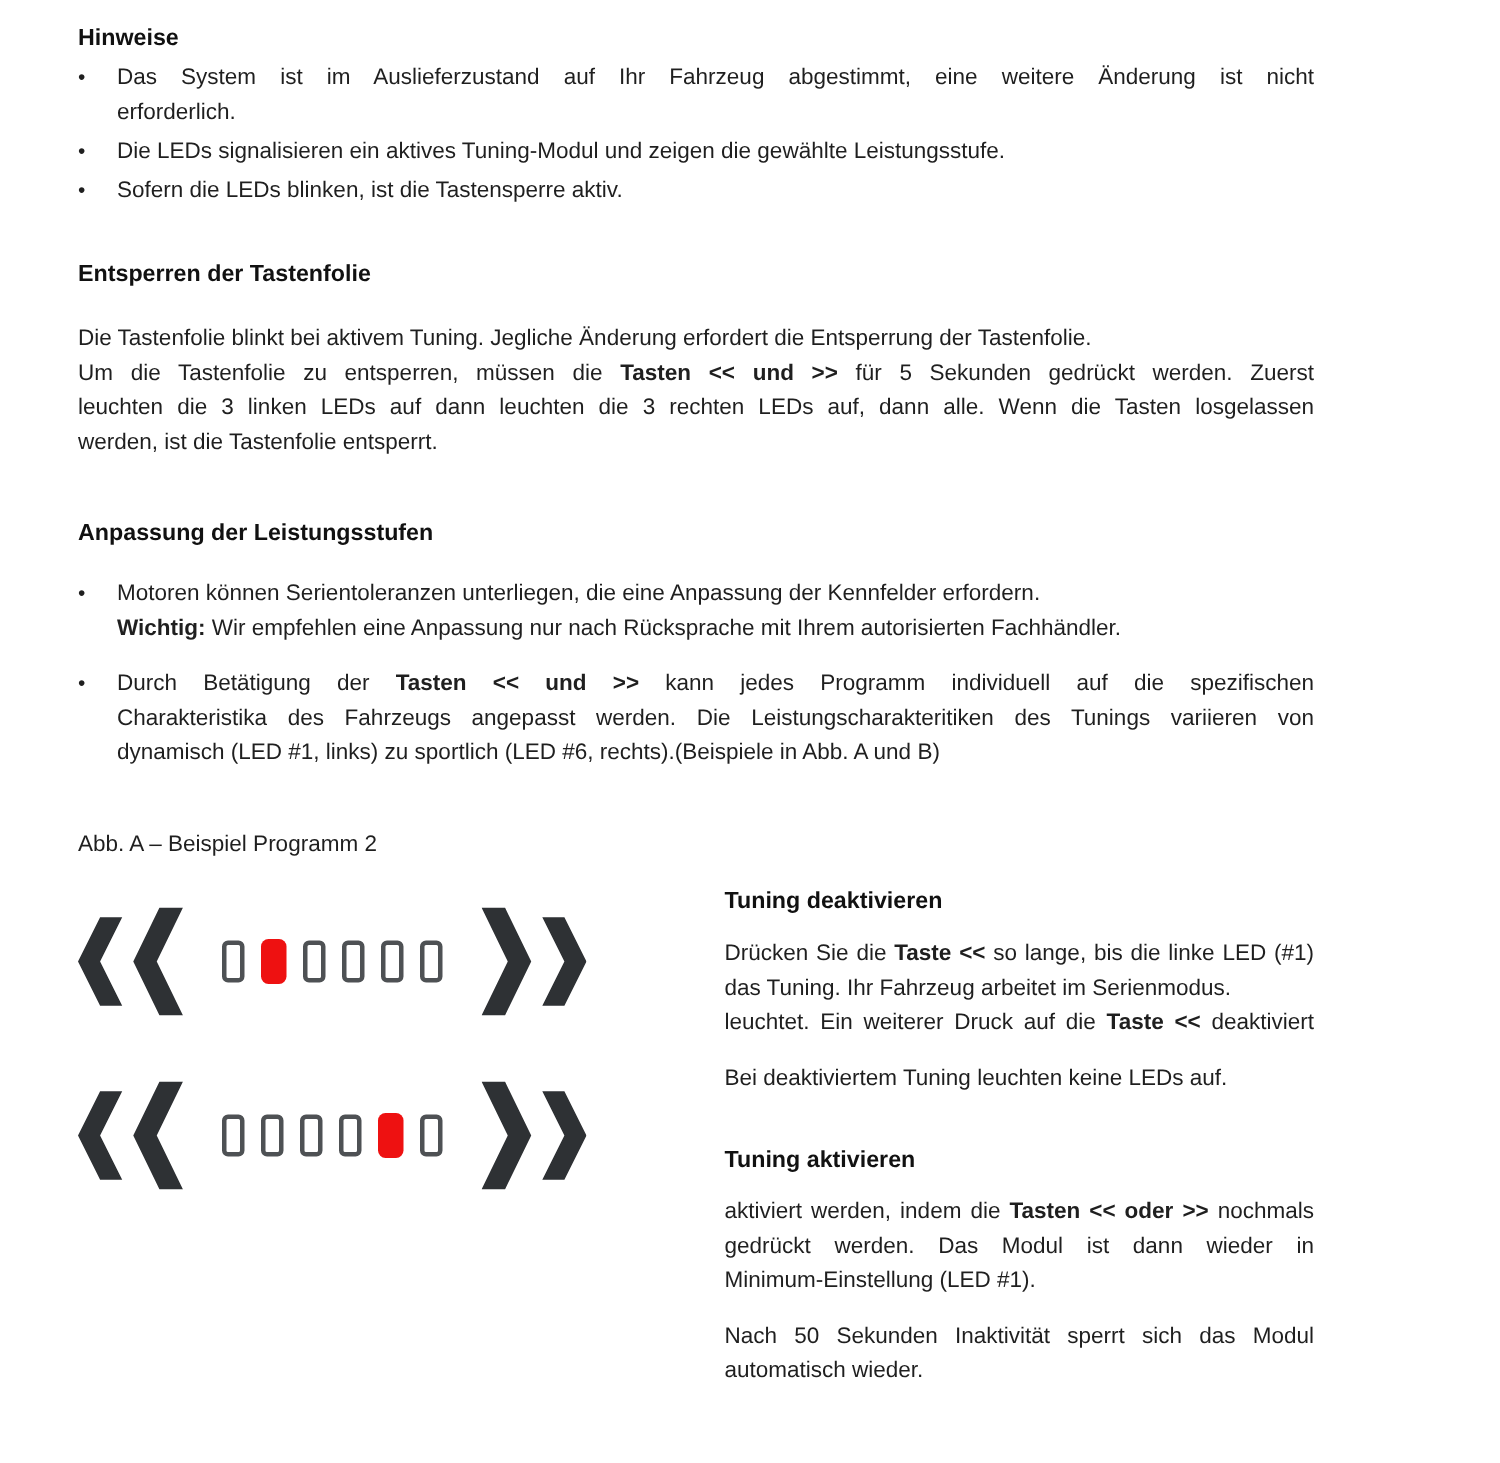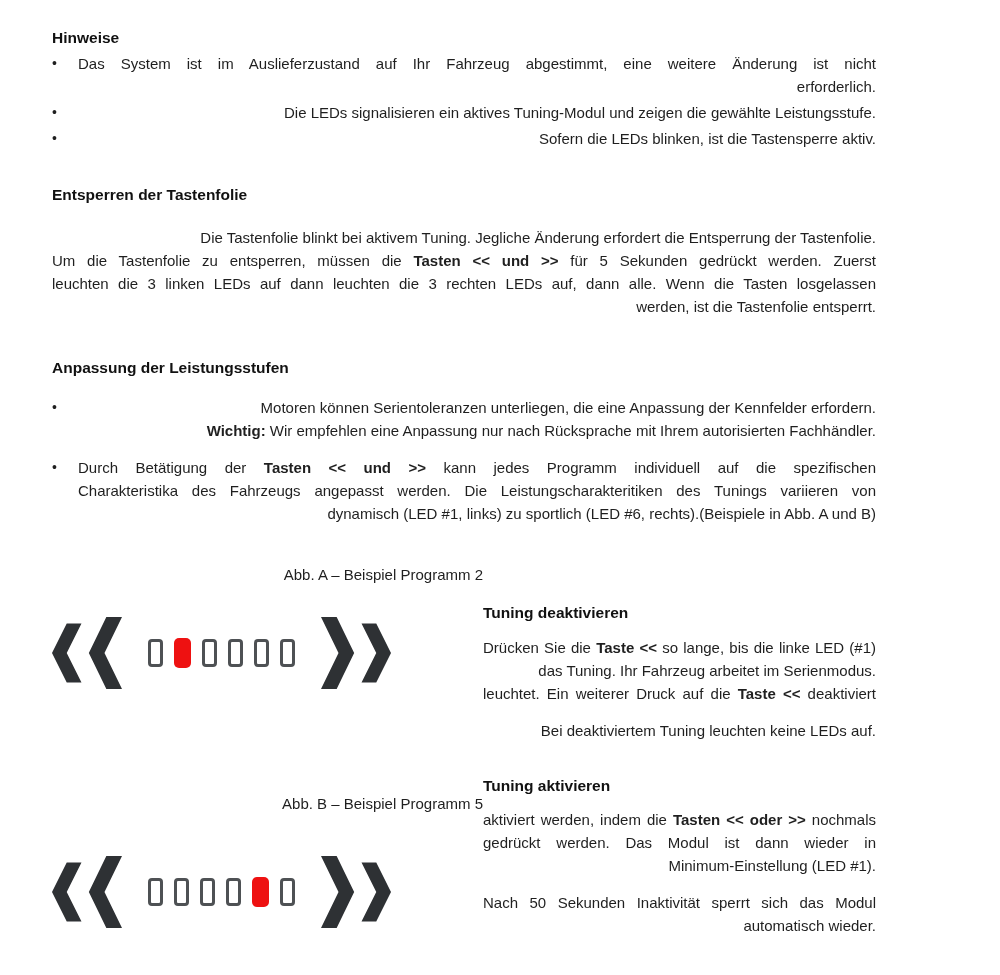--- a/index.html
+++ b/index.html
@@ -4,22 +4,22 @@
 <style>
   html, body { margin: 0; padding: 0; }
   body {
     width: 1000px; height: 975px;
     background: var(--background, #ffffff);
     color: var(--text, #1f1f1f);
     font-family: "Liberation Sans", sans-serif;
     font-size: 15px;
     overflow: hidden;
   }
-  .page { box-sizing: border-box; width: 928px; height: 975px; padding: 26px 52px 0 52px; }
-  .tline { line-height: 23px; text-align: right; }
+  .page { box-sizing: border-box; width: 928px; height: 975px; padding: 14px 52px 0 52px; }
+  .tline { line-height: 23px; text-align: left; }
   .jline { text-align: justify; text-align-last: justify; }
   h3 { margin: 0; font-size: 15.5px; font-weight: 700; line-height: 23px; color: #111; }
   .b { font-weight: 700; }
 
   .bullets { list-style: none; margin: 0; padding: 0; }
   .bullet { display: flex; align-items: flex-start; }
   .bullet + .bullet { margin-top: 3px; }
   .dot { width: 26px; flex: 0 0 26px; line-height: 23px; font-size: 14px; }
   .btext { flex: 1; min-width: 0; }
 
@@ -136,21 +136,20 @@
             <div class="led"></div>
             <div class="led"></div>
             <div class="led"></div>
           </div>
         <svg class="chev" viewBox="0 0 76 78" aria-hidden="true">
           <polygon points="17,0 0,0 19,39 0,78 17,78 36,39"></polygon>
           <polygon points="60,7 44,7 60,39 44,71 60,71 76,39"></polygon>
         </svg>
       </div>
 
-      <div class="fig-label fig-label-b tline">Abb. B – Beispiel Programm 5</div>
 
       <div class="figure figure-b">
         <svg class="chev" viewBox="0 0 76 78" aria-hidden="true">
           <polygon points="16,7 32,7 16,39 32,71 16,71 0,39"></polygon>
           <polygon points="59,0 76,0 57,39 76,78 59,78 40,39"></polygon>
         </svg>
         <div class="ledrow">
             <div class="led"></div>
             <div class="led"></div>
             <div class="led"></div>

